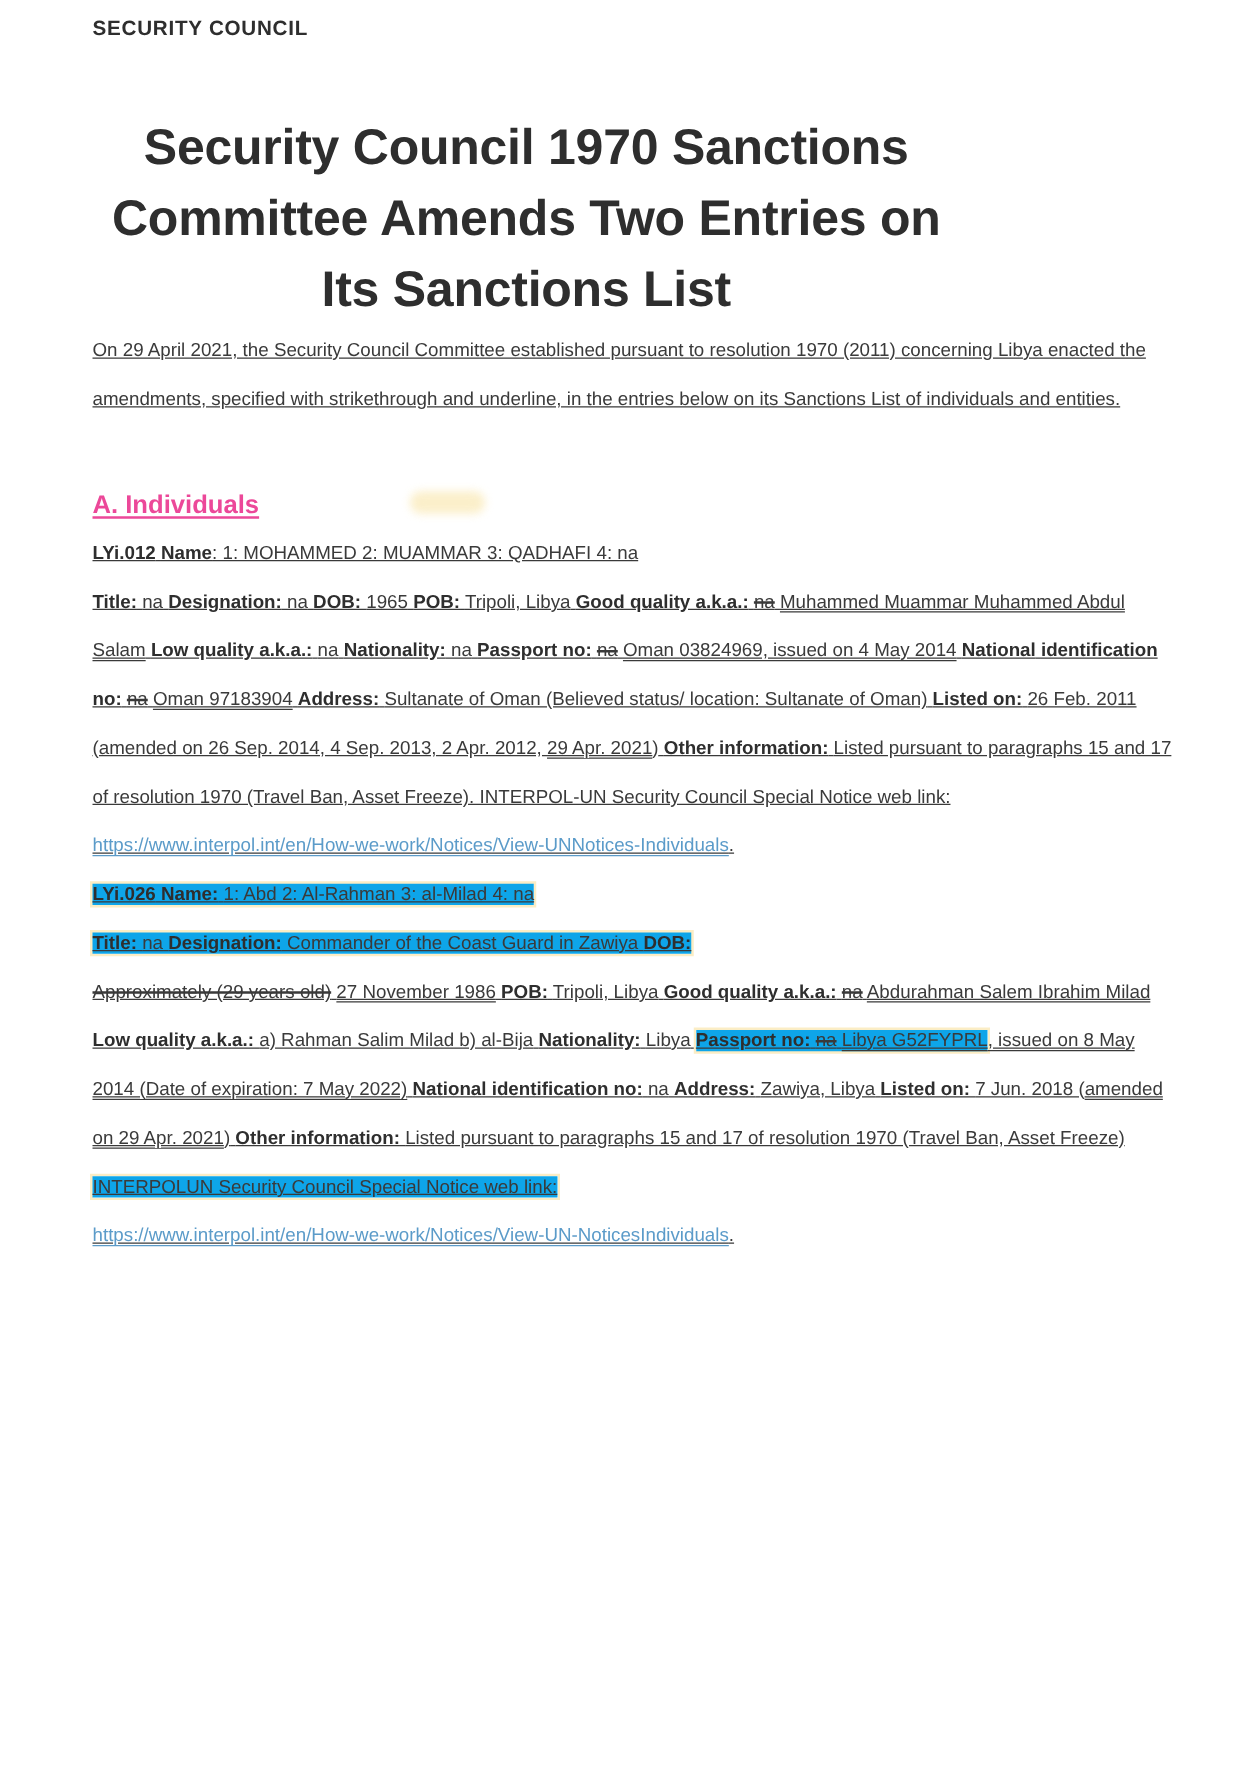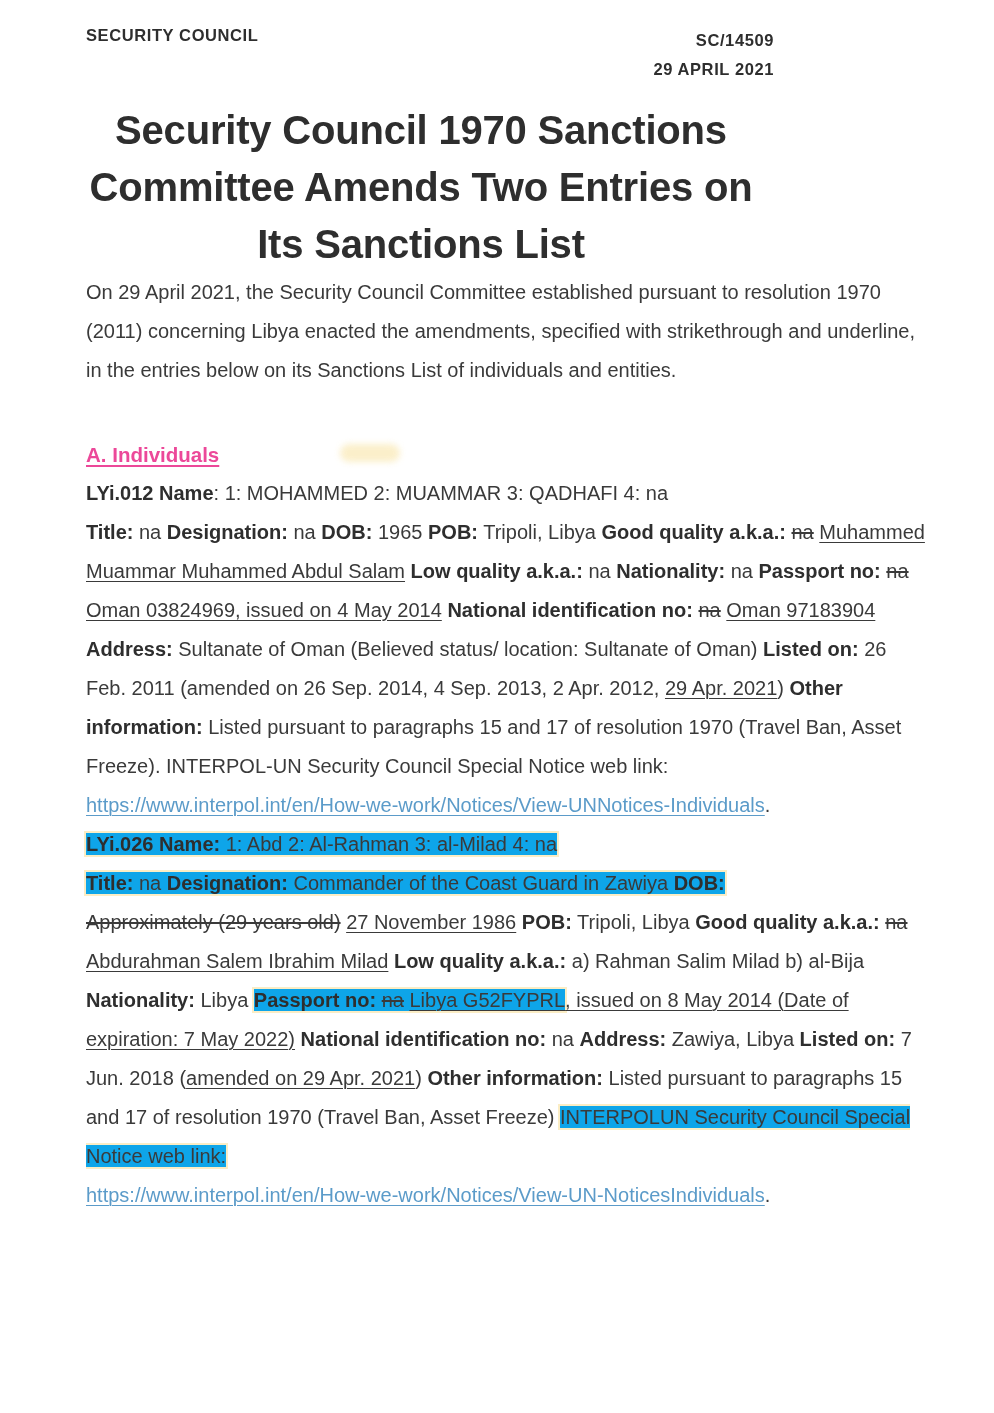--- a/index.html
+++ b/index.html
@@ -13,21 +13,21 @@
     font-family: "Liberation Sans", sans-serif;
     color: #3a3a3a;
     -webkit-font-smoothing: antialiased;
   }
 
   .page {
     position: relative;
     width: 968px;
     min-height: 1413px;
     box-sizing: border-box;
-    padding: 12px;
+    padding: 0;
     overflow: hidden;
   }
 
   
   .masthead {
     position: relative;
     padding: 14px 182px 0 74px;
     height: 72px;
     box-sizing: border-box;
   }
@@ -68,24 +68,25 @@
     text-align: center;
   }
 
   
   .content {
     padding: 0 29px 0 74px;
   }
   p.body {
     margin: 0;
     padding: 0;
-    font-size: 20px;
+    font-size: 15px;
     line-height: 39px;
     color: #3a3a3a;
     font-family: "Liberation Sans", sans-serif;
+    text-decoration: underline;
   }
   .intro { margin-top: 47px; }
 
   .section-head {
     margin-top: 45px;
     font-size: 20.5px;
     line-height: 39px;
     font-weight: 700;
     color: #ec4899;
     display: inline-block;
@@ -142,24 +143,20 @@
     word-break: break-word;
   }
 </style>
 </head>
 <body>
 
 <div class="page">
 
   <div class="masthead">
     <div class="masthead-left">SECURITY COUNCIL</div>
-    <div class="masthead-right">
-      <div>SC/14509</div>
-      <div>29 APRIL 2021</div>
-    </div>
   </div>
 
   <h1 class="doc-title">Security Council 1970 Sanctions Committee Amends Two Entries on Its Sanctions List</h1>
 
   <div class="content">
 
     <p class="body intro">On 29 April 2021, the Security Council Committee established pursuant to resolution 1970 (2011) concerning Libya enacted the amendments, specified with strikethrough and underline, in the entries below on its Sanctions List of individuals and entities.</p>
 
     <div class="section-head-row">
       <span class="section-head">A. Individuals</span>

